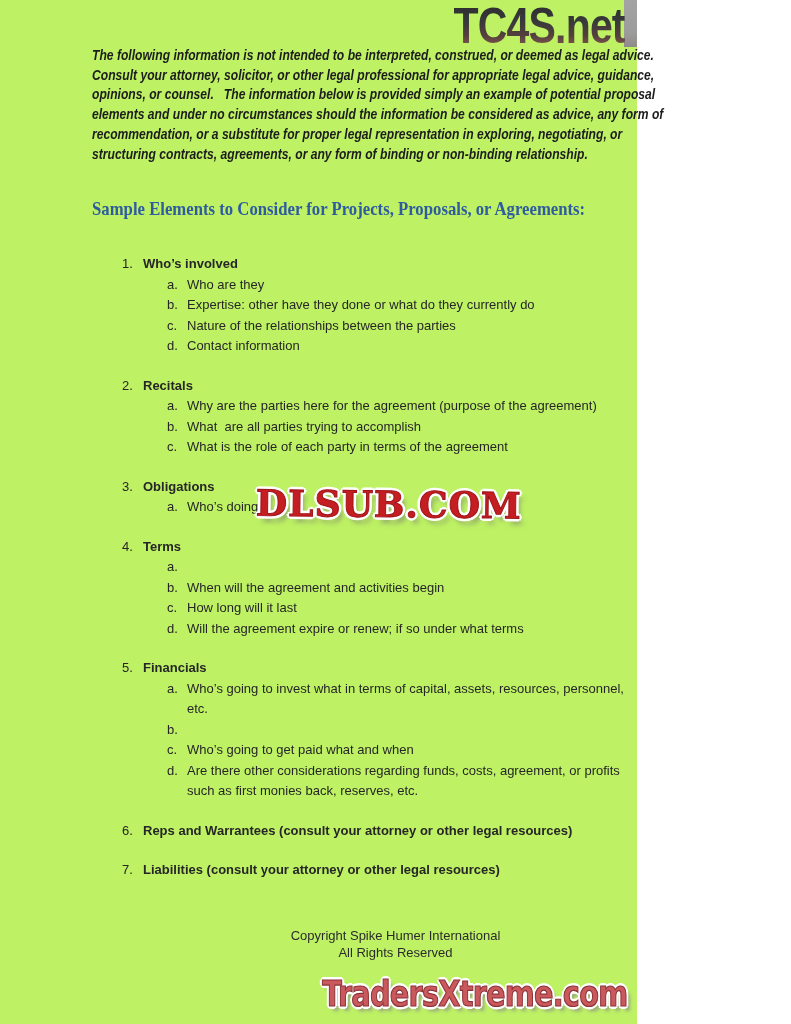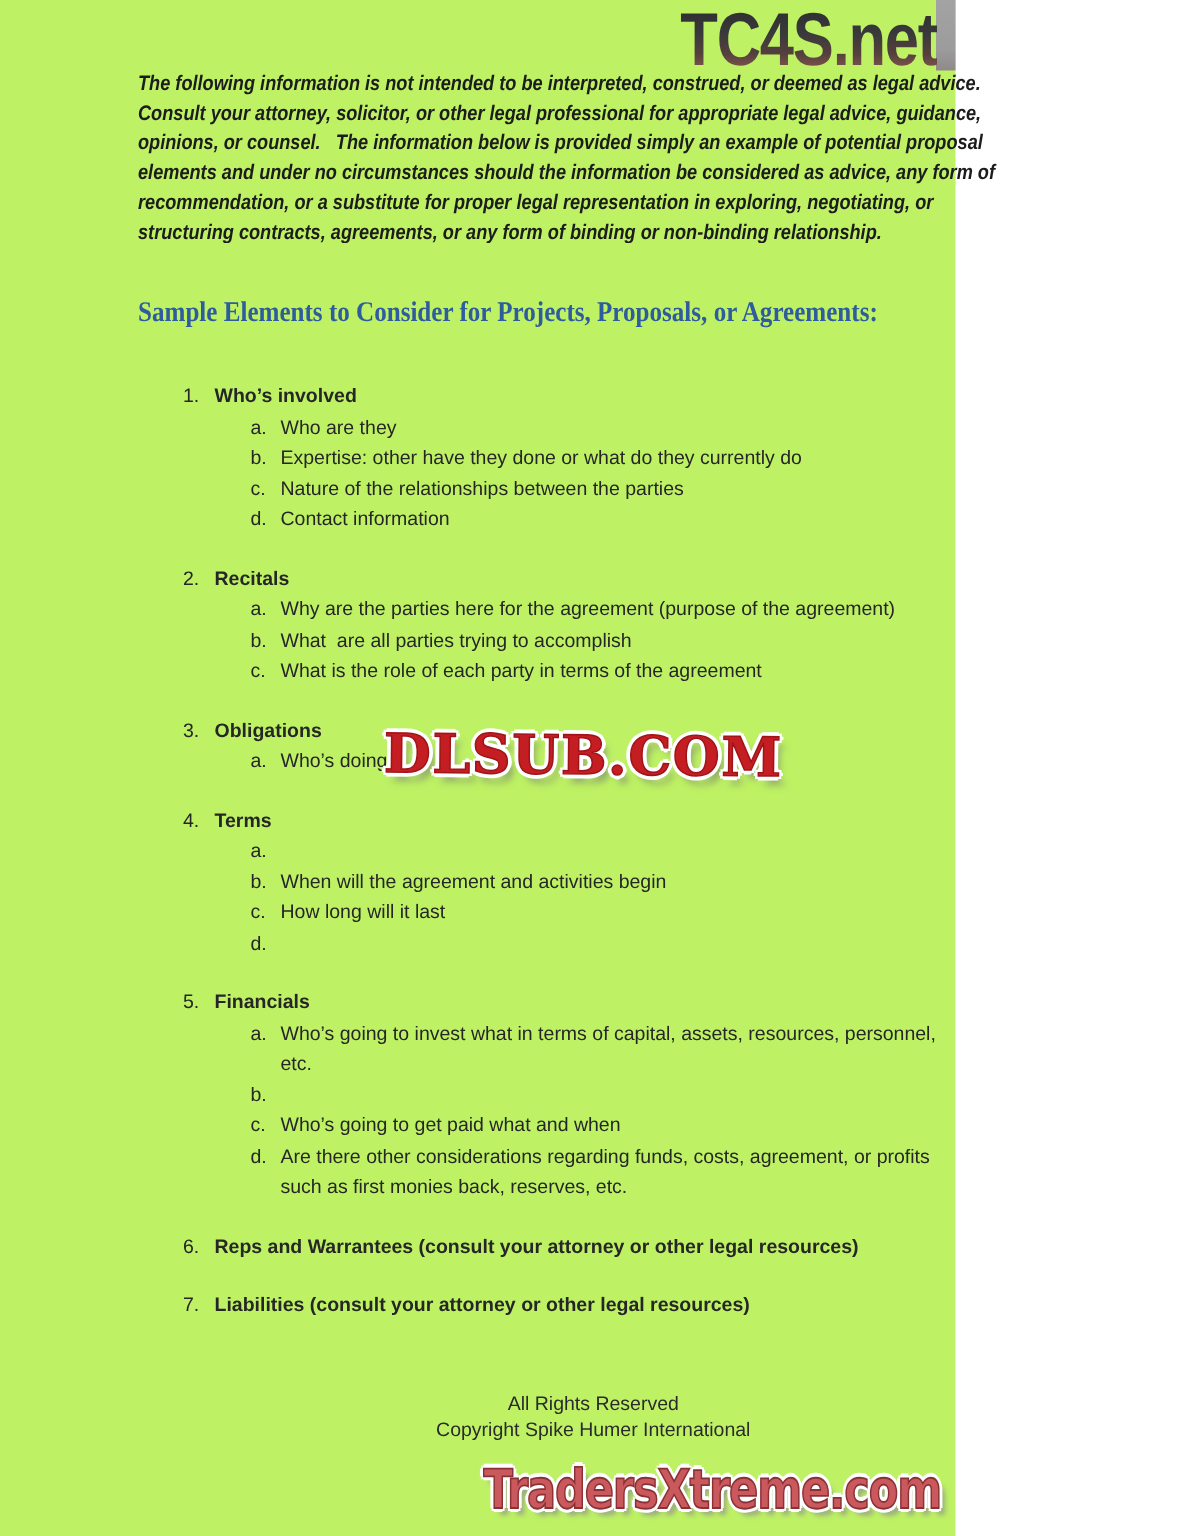--- a/index.html
+++ b/index.html
@@ -219,20 +219,21 @@
         <div class="sub">
           <span class="sub-ltr">b.</span>
           <span class="sub-txt">When will the agreement and activities begin</span>
         </div>
         <div class="sub">
           <span class="sub-ltr">c.</span>
           <span class="sub-txt">How long will it last</span>
         </div>
         <div class="sub">
           <span class="sub-ltr">d.</span>
+          <span class="sub-txt">Will the agreement expire or renew; if so under what terms</span>
         </div>
       </div>
       <div class="item">
         <div class="item-head">
           <span class="item-num">5.</span>
           <span class="item-title">Financials</span>
         </div>
         <div class="sub">
           <span class="sub-ltr">a.</span>
           <span class="sub-txt">Who’s going to invest what in terms of capital, assets, resources, personnel, etc.</span>
@@ -259,19 +260,19 @@
         <div class="item-head">
           <span class="item-num">7.</span>
           <span class="item-title">Liabilities (consult your attorney or other legal resources)</span>
         </div>
       </div>
     </div>
 
   <div class="watermark">DLSUB.COM</div>
 
   <div class="copyright">
+    <div>Copyright Spike Humer International</div>
     <div>All Rights Reserved</div>
-    <div>Copyright Spike Humer International</div>
   </div>
 
   <div class="tx-logo">TradersXtreme.com</div>
 
 </div>
 
 </body></html>

